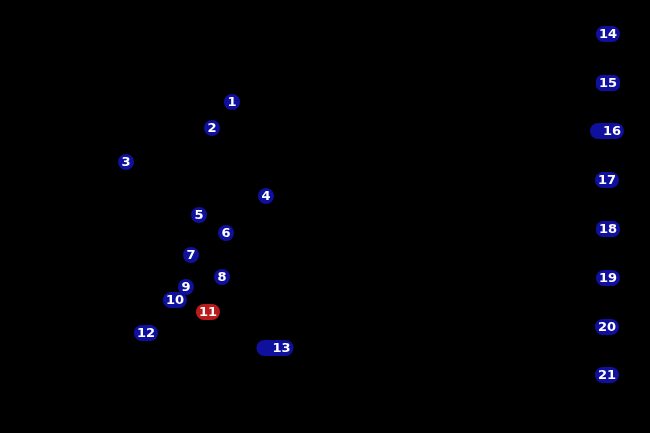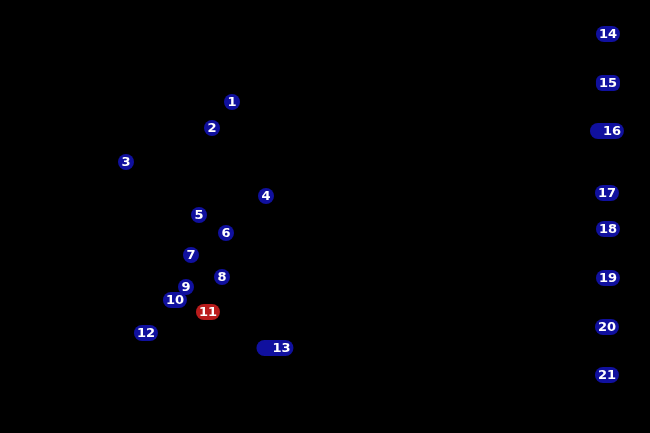--- a/index.html
+++ b/index.html
@@ -45,18 +45,18 @@
     <div class="marker" style="left: 191px; top: 255px; background: rgb(16, 16, 158); color: rgb(255, 255, 255);">7</div>
     <div class="marker" style="left: 222px; top: 277px; background: rgb(16, 16, 158); color: rgb(255, 255, 255);">8</div>
     <div class="marker" style="left: 186px; top: 287px; background: rgb(16, 16, 158); color: rgb(255, 255, 255);">9</div>
     <div class="marker" style="left: 175px; top: 300px; background: rgb(16, 16, 158); color: rgb(255, 255, 255);">10</div>
     <div class="marker" style="left: 208px; top: 312px; background: #b91c1c; color: rgb(255, 255, 255);">11</div>
     <div class="marker" style="left: 146px; top: 333px; background: rgb(16, 16, 158); color: rgb(255, 255, 255);">12</div>
     <div class="marker" style="left: 275px; top: 348px; background: rgb(16, 16, 158); color: rgb(255, 255, 255); padding-left: 16px;">13</div>
     <div class="marker" style="left: 608px; top: 34px; background: rgb(16, 16, 158); color: rgb(255, 255, 255);">14</div>
     <div class="marker" style="left: 608px; top: 83px; background: rgb(16, 16, 158); color: rgb(255, 255, 255); border-radius: 6px;">15</div>
     <div class="marker" style="left: 607px; top: 131px; background: rgb(16, 16, 158); color: rgb(255, 255, 255); padding-left: 13px;">16</div>
-    <div class="marker" style="left: 607px; top: 180px; background: rgb(16, 16, 158); color: rgb(255, 255, 255); margin-top: 13px;">17</div>
-    <div class="marker" style="left: 608px; top: 229px; background: rgb(16, 16, 158); color: rgb(255, 255, 255);">18</div>
+    <div class="marker" style="left: 607px; top: 180px; background: rgb(16, 16, 158); color: rgb(255, 255, 255);">17</div>
+    <div class="marker" style="left: 608px; top: 229px; background: rgb(16, 16, 158); color: rgb(255, 255, 255); border-radius: 7px;">18</div>
     <div class="marker" style="left: 608px; top: 278px; background: rgb(16, 16, 158); color: rgb(255, 255, 255); text-align: center;">19</div>
     <div class="marker" style="left: 607px; top: 327px; background: rgb(16, 16, 158); color: rgb(255, 255, 255);">20</div>
     <div class="marker" style="left: 607px; top: 375px; background: rgb(16, 16, 158); color: rgb(255, 255, 255); text-align: center;">21</div>
   </div>
 
 </body></html>

